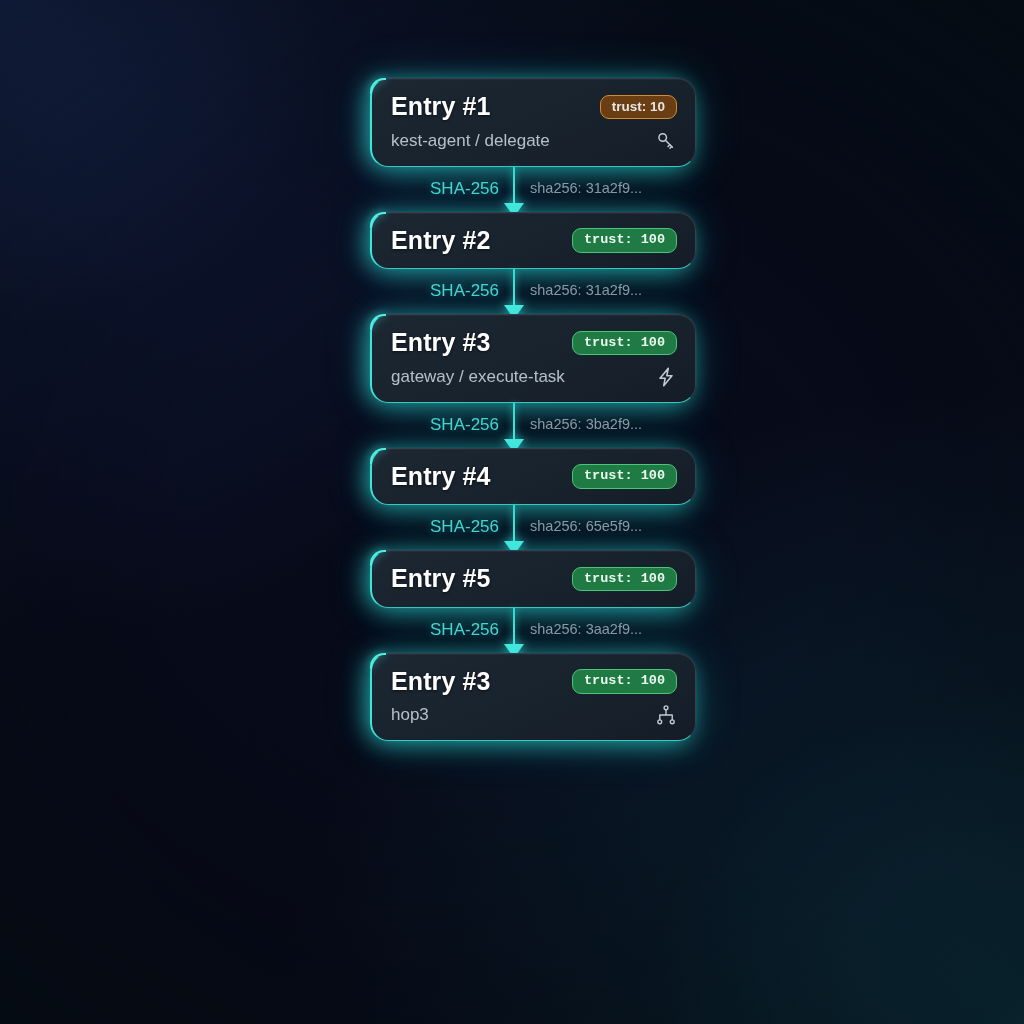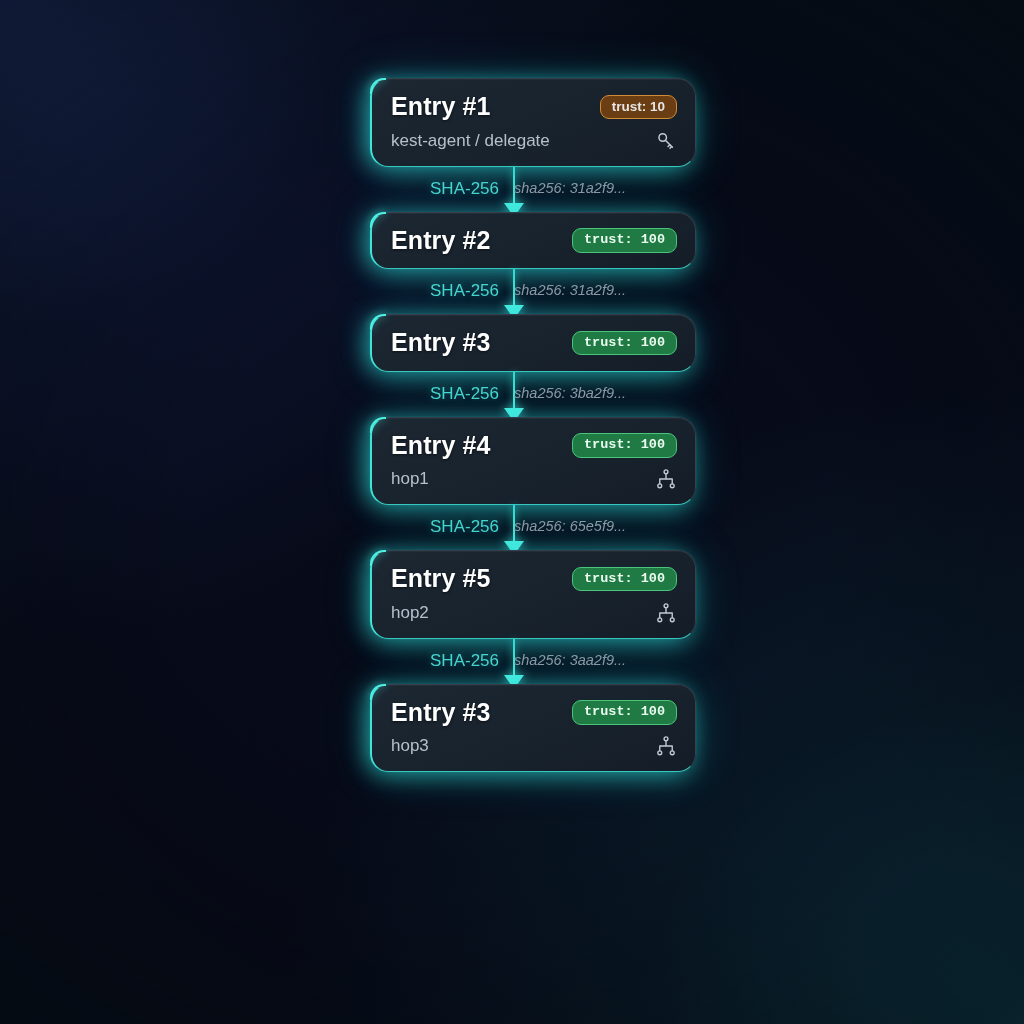--- a/index.html
+++ b/index.html
@@ -148,26 +148,25 @@
     position: absolute;
     right: 157px;
     top: 12px;
     font-size: 17px;
     color: #46d8d0;
     white-space: nowrap;
     text-shadow: 0 0 8px rgba(50,200,200,0.45);
   }
   .link-hash {
     position: absolute;
-    left: 144px;
+    left: 160px;
     top: 13px;
     font-size: 14.5px;
     color: #8f9aa6;
     white-space: nowrap;
-    font-style: italic;
   }
 </style>
 </head>
 <body>
 
 <div id="stage">
   <div id="vignette"></div>
   <div id="chain">
       <div class="node">
         <div class="node-row-top">
@@ -202,65 +201,51 @@
         <div class="link-line"></div>
         <div class="link-arrow"></div>
         <div class="link-algo">SHA-256</div>
         <div class="link-hash">sha256: 31a2f9...</div>
       </div>
       <div class="node">
         <div class="node-row-top">
           <div class="node-title">Entry #3</div>
           <div class="badge high">trust: 100</div>
         </div>
-      </div>
-      <div class="link">
-        <div class="link-line"></div>
-        <div class="link-arrow"></div>
-        <div class="link-algo">SHA-256</div>
-        <div class="link-hash">sha256: 3ba2f9...</div>
-      </div>
-      <div class="node">
-        <div class="node-row-top">
-          <div class="node-title">Entry #4</div>
-          <div class="badge high">trust: 100</div>
-        </div>
         <div class="node-row-bottom">
-          <div class="node-sub">hop1</div>
+          <div class="node-sub">gateway / execute-task</div>
           <div class="node-icon">
-            <svg viewBox="0 0 24 24" width="22" height="22" fill="none" stroke="currentColor" stroke-width="1.5" stroke-linecap="round" stroke-linejoin="round">
-              <circle cx="12" cy="4.2" r="2.1"></circle>
-              <circle cx="5.2" cy="19.4" r="2.1"></circle>
-              <circle cx="18.8" cy="19.4" r="2.1"></circle>
-              <path d="M12 6.3 V12 M5.2 17.3 V12 H18.8 V17.3"></path>
+            <svg viewBox="0 0 24 24" width="22" height="22" fill="none" stroke="currentColor" stroke-width="1.7" stroke-linecap="round" stroke-linejoin="round">
+              <path d="M14.5 2.5 L5.5 13.4 h5.6 L9.5 21.5 L18.5 10.6 h-5.6 z"></path>
             </svg>
           </div>
         </div>
       </div>
       <div class="link">
         <div class="link-line"></div>
         <div class="link-arrow"></div>
         <div class="link-algo">SHA-256</div>
+        <div class="link-hash">sha256: 3ba2f9...</div>
+      </div>
+      <div class="node">
+        <div class="node-row-top">
+          <div class="node-title">Entry #4</div>
+          <div class="badge high">trust: 100</div>
+        </div>
+      </div>
+      <div class="link">
+        <div class="link-line"></div>
+        <div class="link-arrow"></div>
+        <div class="link-algo">SHA-256</div>
         <div class="link-hash">sha256: 65e5f9...</div>
       </div>
       <div class="node">
         <div class="node-row-top">
           <div class="node-title">Entry #5</div>
           <div class="badge high">trust: 100</div>
-        </div>
-        <div class="node-row-bottom">
-          <div class="node-sub">hop2</div>
-          <div class="node-icon">
-            <svg viewBox="0 0 24 24" width="22" height="22" fill="none" stroke="currentColor" stroke-width="1.5" stroke-linecap="round" stroke-linejoin="round">
-              <circle cx="12" cy="4.2" r="2.1"></circle>
-              <circle cx="5.2" cy="19.4" r="2.1"></circle>
-              <circle cx="18.8" cy="19.4" r="2.1"></circle>
-              <path d="M12 6.3 V12 M5.2 17.3 V12 H18.8 V17.3"></path>
-            </svg>
-          </div>
         </div>
       </div>
       <div class="link">
         <div class="link-line"></div>
         <div class="link-arrow"></div>
         <div class="link-algo">SHA-256</div>
         <div class="link-hash">sha256: 3aa2f9...</div>
       </div>
       <div class="node">
         <div class="node-row-top">

